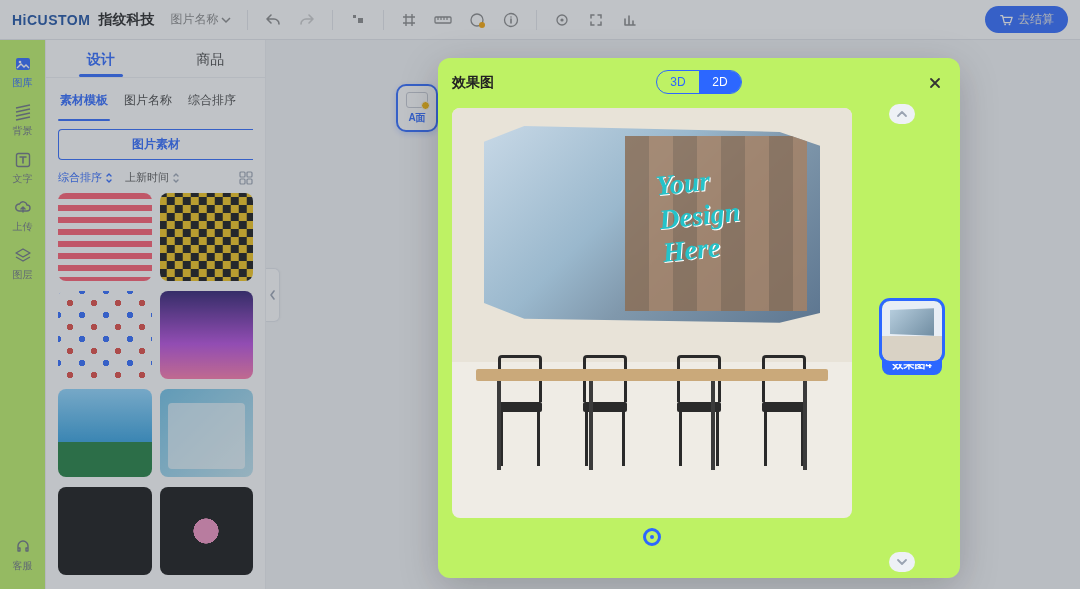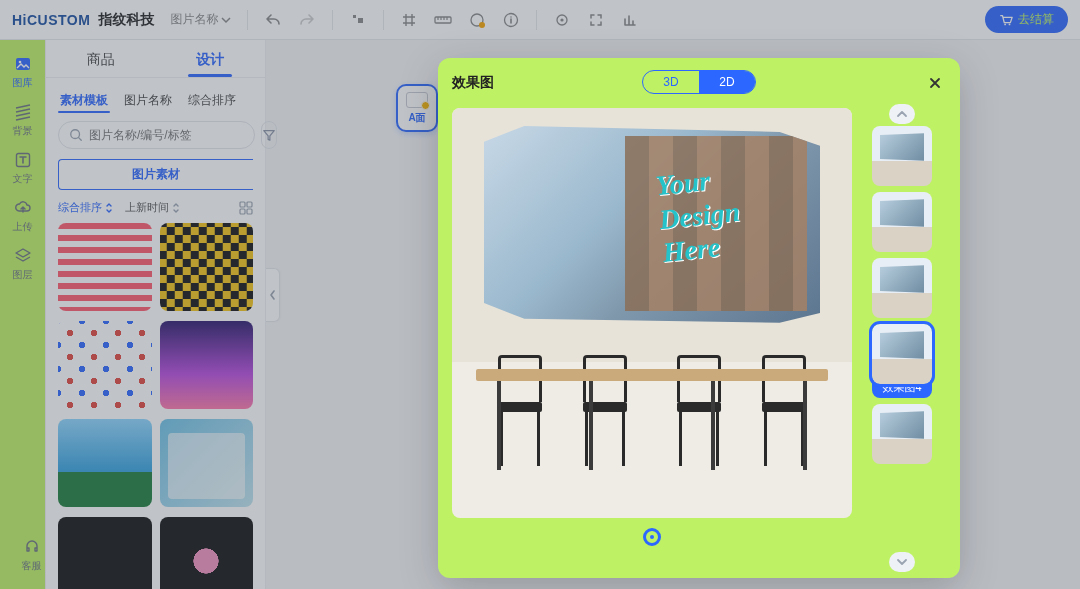--- a/index.html
+++ b/index.html
@@ -29,48 +29,48 @@
     .tb-div { width:1px; height:20px; background:#e5e7eb; margin: 0 6px;}
     .tb-icon {
       width: 30px; height: 28px;
       display: flex; align-items: center; justify-content: center;
       color: #888; border-radius: 4px; cursor: pointer;
     }
     .tb-icon.active-dot { position:relative; }
     .tb-icon.active-dot svg circle.dot { fill:#f7a400; }
     .checkout-btn {
       margin-left: auto;
-      background: #2c67ff; color:#bef264; border:none; border-radius:14px;
+      background: #2c67ff; color:#e5e5e5; border:none; border-radius:14px;
       padding: 5px 14px; font-size:12px; display:flex; align-items:center; gap:5px;
       cursor:pointer;
     }
     
     .left-rail {
       position:absolute; left:0; top:40px; bottom:0; width:46px;
       background:#bef264; border-right:1px solid #eef0f3;
       display:flex; flex-direction:column; align-items:center; padding-top:8px; gap:2px;
     }
     .rail-item {
       width:42px; padding:6px 2px 4px; display:flex; flex-direction:column; align-items:center;
       gap:2px; color:#6b7280; font-size:10px; border-radius:6px; cursor:pointer;
     }
     .rail-item.active { color:#2c67ff; }
     .rail-item .ri-icon { width:20px; height:20px; display:flex; align-items:center; justify-content:center;}
-    .rail-bottom { margin-top:auto; margin-bottom:12px;align-items:flex-end;}
+    .rail-bottom { margin-top:auto; margin-bottom:12px;}
     
     .left-panel {
       position:absolute; left:46px; top:40px; bottom:0; width:220px;
       background:#fff; border-right:1px solid #eef0f3; display:flex; flex-direction:column;
     }
     .main-tabs { display:flex; height:38px; align-items:flex-end; border-bottom:1px solid #eef0f3;}
     .main-tab { flex:1; text-align:center; font-size:14px; color:#444; padding-bottom:8px; cursor:pointer; position:relative;}
     .main-tab.active { color:#2c67ff; font-weight:600;}
     .main-tab.active::after { content:""; position:absolute; left:50%; bottom:0; transform:translateX(-50%); width:44px; height:3px; background:#2c67ff; border-radius:2px;}
     .source-tabs { display:flex; padding:10px 12px 8px; gap:12px; font-size:12px;}
-    .src-tab { color:#444; padding:4px 2px 4px; cursor:pointer; position:relative;}
+    .src-tab { color:#444; padding:4px 2px 12px; cursor:pointer; position:relative;}
     .src-tab.active { color:#2c67ff; font-weight:600;}
     .src-tab.active::after { content:""; position:absolute; left:0; right:0; bottom:0; height:2px; background:#2c67ff; border-radius:2px;}
     .search-row { display:flex; gap:6px; padding: 0 12px 10px; align-items:center;}
     .search-box { flex:1; border:1px solid #e3e6ec; border-radius:14px; height:28px; display:flex; align-items:center; padding:0 10px; gap:6px; color:#9aa3b2;}
     .search-box input { border:none; outline:none; flex:1; font-size:12px; color:#333; background:transparent;}
     .filter-btn { width:28px; height:28px; border:1px solid #e3e6ec; border-radius:14px; display:flex; align-items:center; justify-content:center; color:#8a94a8; cursor:pointer;}
     .pill-row { display:flex; padding: 0 12px 10px; gap:0;font-weight:bold;}
     .pill { flex:1; text-align:center; padding:6px 0; font-size:12px; cursor:pointer;}
     .pill-left { border:1px solid #2c67ff; border-right:none; border-radius:4px 0 0 4px; color:#2c67ff;}
     .pill-right { background:#2c67ff; color:#fff; border:1px solid #2c67ff; border-radius:0 4px 4px 0;}
@@ -122,21 +122,21 @@
     }
     .modal {
       position:absolute; left:438px; top:58px; width:522px; height:520px;
       background:#bef264; border-radius:12px; box-shadow: 0 10px 40px rgba(0,0,0,.2);
       display:flex; flex-direction:column; padding:14px 14px 10px;
     }
     .modal-header { display:flex; align-items:center;}
     .modal-title { font-size:14px; font-weight:600; color:#222;}
     .seg { margin-left:auto; margin-right:auto; position:absolute; left:50%; transform:translateX(-50%); top:12px;
       display:flex; border:1px solid #2c67ff; border-radius:14px; overflow:hidden; height:24px;}
-    .seg-opt { width:56px; display:flex; align-items:center; justify-content:center; font-size:12px; color:#2c67ff; cursor:pointer;}
+    .seg-opt { width:42px; display:flex; align-items:center; justify-content:center; font-size:12px; color:#2c67ff; cursor:pointer;}
     .seg-opt.active { background:#2c67ff; color:#fff;}
     .close-x { margin-left:auto; width:22px; height:22px; display:flex; align-items:center; justify-content:center; color:#444; cursor:pointer; border-radius:4px;}
     .modal-body { display:flex; gap:12px; margin-top:14px; flex:1; min-height:0;}
     .preview {
       width:400px; height:410px; border-radius:8px; overflow:hidden;
       background:#efece5; position:relative;
     }
     .wall { position:absolute; left:0; right:0; top:0; height:62%; background:#e8e3d8;}
     .tap {
       position:absolute; left:32px; right:32px; top:18px; height:48%;
@@ -155,21 +155,21 @@
     .table .l1{left:6%;} .table .l2{left:32%;} .table .l3{right:32%;} .table .l4{right:6%;}
     .chair { position:absolute; top:6%; width:60px; height:80%;}
     .chair .seat { position:absolute; top:40%; left:8px; right:8px; height:10px; background:#2a2a2a; border-radius:2px;}
     .chair .back { position:absolute; top:0; left:8px; right:8px; height:40%; border:3px solid #2a2a2a; border-bottom:none; border-radius:4px 4px 0 0;}
     .chair .clg { position:absolute; top:48%; width:3px; height:46%; background:#2a2a2a;}
     .chair .cl1{left:10px;} .chair .cl2{right:10px;}
     .ch1{left:4%;} .ch2{left:28%;} .ch3{right:28%;} .ch4{right:4%;}
     .pager { display:flex; justify-content:center; margin-top:10px;}
     .pager-dot { width:18px; height:18px; border:3px solid #2c67ff; border-radius:50%; position:relative;}
     .pager-dot::after{ content:""; position:absolute; inset:4px; background:#2c67ff; border-radius:50%;}
-    .thumbs { width:76px; display:flex; flex-direction:column; gap:6px; align-items:center; position:relative; padding:18px 0;}
+    .thumbs { width:76px; display:flex; flex-direction:row; gap:6px; align-items:center; position:relative; padding:18px 0;font-weight:bold;}
     .nav-up,.nav-down { position:absolute; left:50%; transform:translateX(-50%); width:26px; height:20px; background:#eef1f6; border-radius:10px; display:flex; align-items:center; justify-content:center; color:#9aa3b2; cursor:pointer;}
     .nav-up{ top:-4px;} .nav-down{ bottom:-4px;}
     .tn {
       width:60px; height:60px; border-radius:8px; background:#e7ecf3; cursor:pointer; overflow:hidden;
       position:relative;
     }
     .tn-room { background: linear-gradient(180deg,#e8eef5 0 58%, #d9d2c5 58% 100%);}
     .tn-room::before { content:""; position:absolute; left:8px; right:8px; top:6px; height:30px; background:linear-gradient(135deg,#b8cfdf,#6f8ca1); clip-path: polygon(0 10%,100% 4%,100% 96%,0 90%);}
     .tn.sel { outline:3px solid #2c67ff; outline-offset:0; border-radius:8px;}
     .tn-wrap { display:flex; flex-direction:column; align-items:center;}
@@ -307,41 +307,27 @@
         <svg width="18" height="18" viewBox="0 0 18 18">
           <path d="M4 10V8a5 5 0 0110 0v2M4 10v3h2v-3H4zm10 0v3h-2v-3h2z" fill="none" stroke="#6b7280" stroke-width="1.4" stroke-linejoin="round"></path>
         </svg>
       </span>
     <span>客服</span>
   </div>
 </div>
 
 <div class="left-panel">
   <div class="main-tabs">
+    <div class="main-tab active">设计</div>
     <div class="main-tab">商品</div>
-    <div class="main-tab active">设计</div>
   </div>
   <div class="source-tabs">
     <div class="src-tab active">素材模板</div>
     <div class="src-tab">图片名称</div>
     <div class="src-tab">综合排序</div>
-  </div>
-  <div class="search-row">
-    <div class="search-box">
-      <svg width="14" height="14" viewBox="0 0 16 16">
-          <circle cx="7" cy="7" r="5" fill="none" stroke="#9aa3b2" stroke-width="1.5"></circle>
-          <path d="M11 11l3 3" stroke="#9aa3b2" stroke-width="1.5" stroke-linecap="round"></path>
-        </svg>
-      <input placeholder="图片名称/编号/标签" style="">
-    </div>
-    <div class="filter-btn">
-      <svg width="14" height="14" viewBox="0 0 16 16">
-          <path d="M2 3h12l-5 6v5l-2-1v-4L2 3z" fill="none" stroke="#8a94a8" stroke-width="1.4" stroke-linejoin="round"></path>
-        </svg>
-    </div>
   </div>
   <div class="pill-row">
     <div class="pill pill-left">图片素材</div>
   </div>
   <div class="sort-row">
     <div class="sort-item">
       <span>综合排序</span>
       <svg width="8" height="10" viewBox="0 0 8 10">
           <path d="M2 3l2-2 2 2M2 7l2 2 2-2" stroke="#2c67ff" stroke-width="1.4" fill="none" stroke-linecap="round" stroke-linejoin="round"></path>
         </svg>

